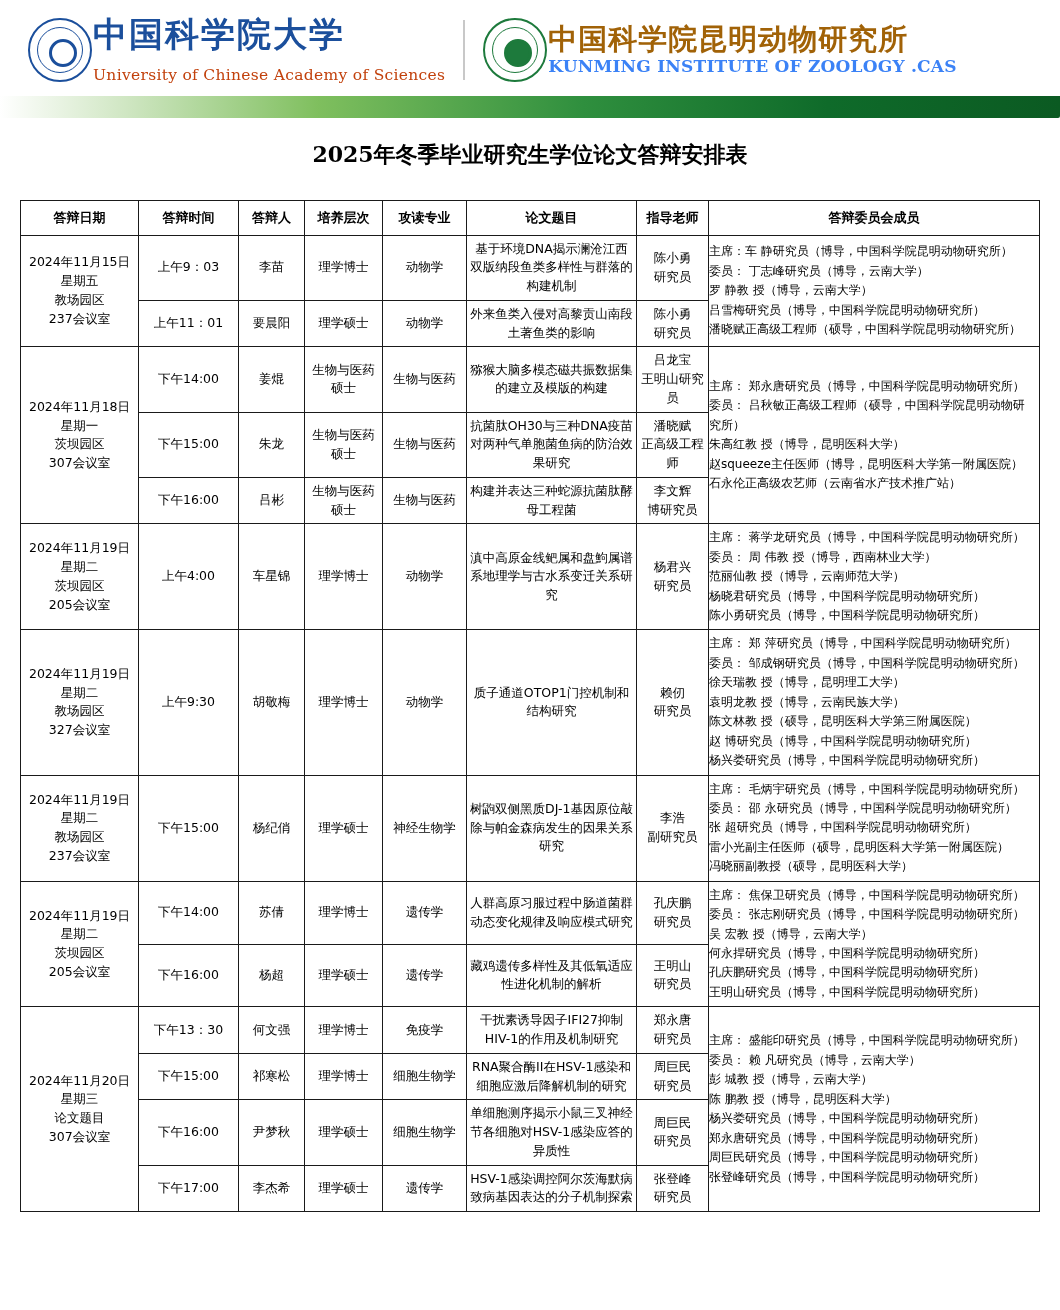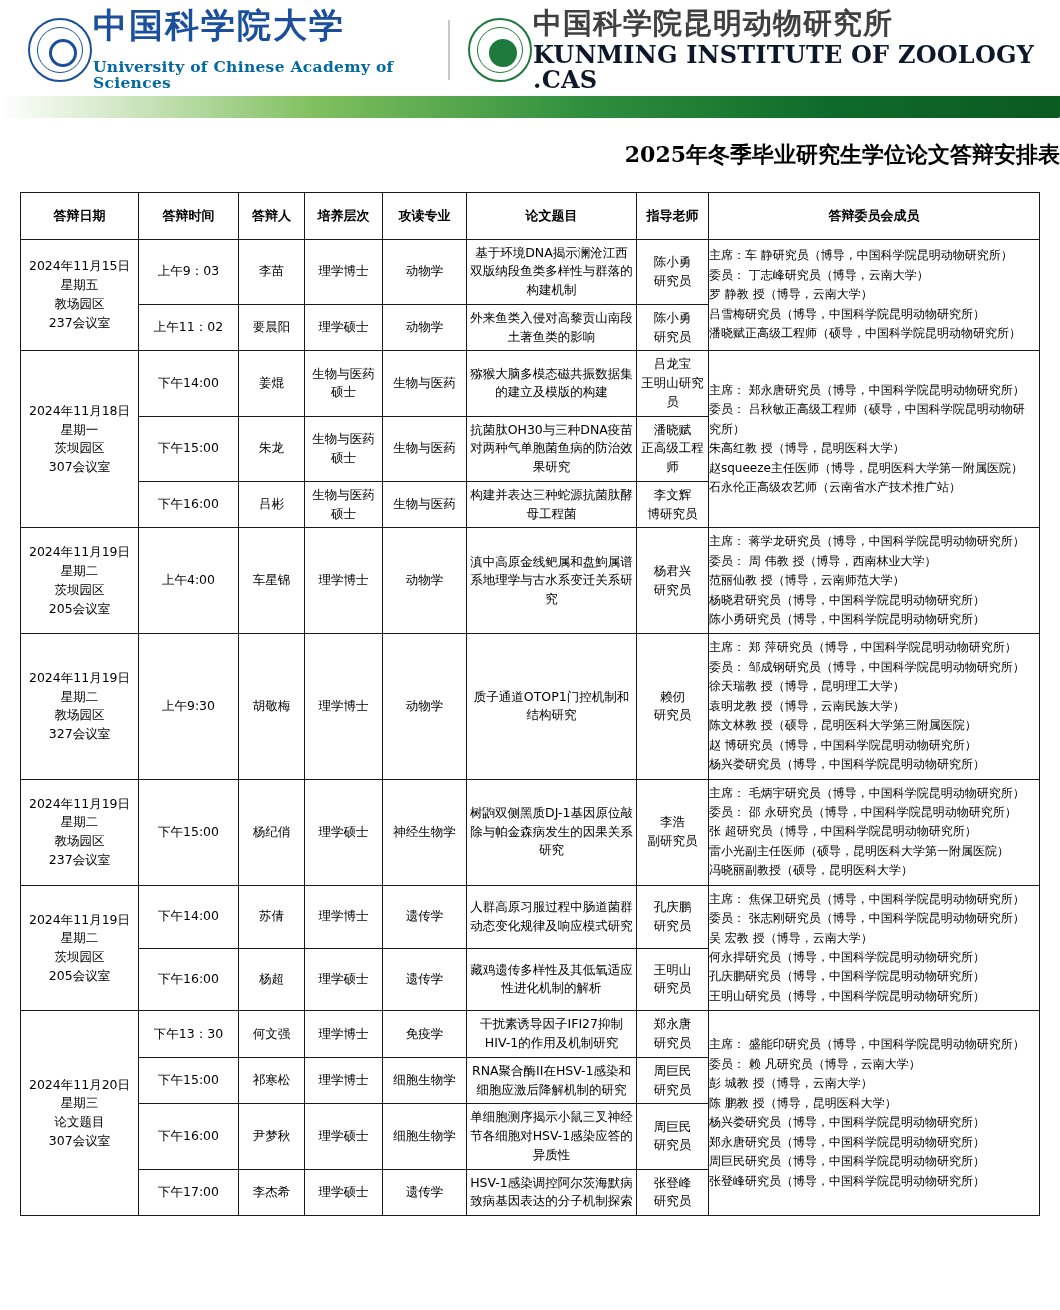--- a/index.html
+++ b/index.html
@@ -34,63 +34,63 @@
   .seal-green{border-color:#1d7a3c;}
   .seal-green:before{border-color:#1d7a3c;}
   .seal-green:after{border-color:#1d7a3c;background:#1d7a3c;}
   .ucas-text{line-height:1.05;}
   .ucas-cn{
     font-family:"DejaVu Serif","Liberation Serif",serif;
     font-size:34px;font-weight:bold;color:#1b4f9c;letter-spacing:2px;
   }
   .ucas-en{
     font-family:"DejaVu Serif","Liberation Serif",serif;
-    font-size:15.5px;font-weight:bold;color:#0369a1;margin-top:15px;letter-spacing:.3px;
+    font-size:15.5px;font-weight:normal;color:#c2410c;margin-top:15px;letter-spacing:.3px;
   }
   .divider-v{width:2px;height:60px;background:#c8c8c8;}
   .kiz-text{line-height:1.05;}
   .kiz-cn{
     font-family:"DejaVu Serif","Liberation Serif",serif;
-    font-size:29px;font-weight:bold;color:#404040;letter-spacing:1px;
+    font-size:29px;font-weight:bold;color:#a16207;letter-spacing:1px;
   }
   .kiz-en{
     font-family:"DejaVu Serif","Liberation Serif",serif;
-    font-size:24px;font-weight:bold;color:#0f172a;margin-top:4px;letter-spacing:.2px;
+    font-size:17px;font-weight:bold;color:#3b82f6;margin-top:4px;letter-spacing:.2px;
   }
   .band{
     height:22px;margin:6px 0 0 0;
     background:linear-gradient(90deg,#ffffff 0%,#cfe6c2 12%,#7fbf5e 30%,#2f8f3e 55%,#0f6b2a 78%,#0b5a22 100%);
     border-radius:0 0 2px 2px;
   }
 
   
   .doc-title{
-    text-align:right;
+    text-align:center;
     font-family:"DejaVu Serif","Liberation Serif",serif;
     font-size:22px;font-weight:bold;
-    margin:22px 0 22px 0;
+    margin:22px 0 30px 0;
   }
 
   
   table{
     border-collapse:collapse;
     width:1020px;
     margin:0 auto;
     table-layout:fixed;
   }
   th,td{
     border:1px solid #1a1a1a;
     text-align:center;
     vertical-align:middle;
     font-size:12.5px;
     line-height:1.5;
     padding:4px 3px;
     font-family:"DejaVu Sans","Liberation Sans",sans-serif;
   }
-  th{font-weight:bold;font-size:13px;padding:13px 3px;}
+  th{font-weight:bold;font-size:13px;padding:7px 3px;}
   td.left{text-align:left;padding-left:0;font-size:12px;line-height:1.62;white-space:pre-line;}
   .c-date{width:118px;}
   .c-time{width:100px;}
   .c-name{width:66px;}
   .c-level{width:78px;}
   .c-major{width:84px;}
   .c-thesis{width:170px;}
   .c-adviser{width:72px;}
   .c-comm{width:auto;}
   .cell-multi{white-space:pre-line;}
@@ -157,21 +157,21 @@
           <td class="cell-multi">基于环境DNA揭示澜沧江西双版纳段鱼类多样性与群落的构建机制</td>
           <td class="cell-multi">陈小勇
 研究员</td>
           <td class="left" rowspan="2">主席：车  静研究员（博导，中国科学院昆明动物研究所）
 委员： 丁志峰研究员（博导，云南大学）
         罗  静教  授（博导，云南大学）
         吕雪梅研究员（博导，中国科学院昆明动物研究所）
         潘晓赋正高级工程师（硕导，中国科学院昆明动物研究所）</td>
         </tr>
         <tr>
-          <td class="cell-multi">上午11：02</td>
+          <td class="cell-multi">上午11：01</td>
           <td class="cell-multi">要晨阳</td>
           <td class="cell-multi">理学硕士</td>
           <td class="cell-multi">动物学</td>
           <td class="cell-multi">外来鱼类入侵对高黎贡山南段土著鱼类的影响</td>
           <td class="cell-multi">陈小勇
 研究员</td>
         </tr>
         <tr>
           <td class="cell-multi" rowspan="3">2024年11月18日
 星期一

